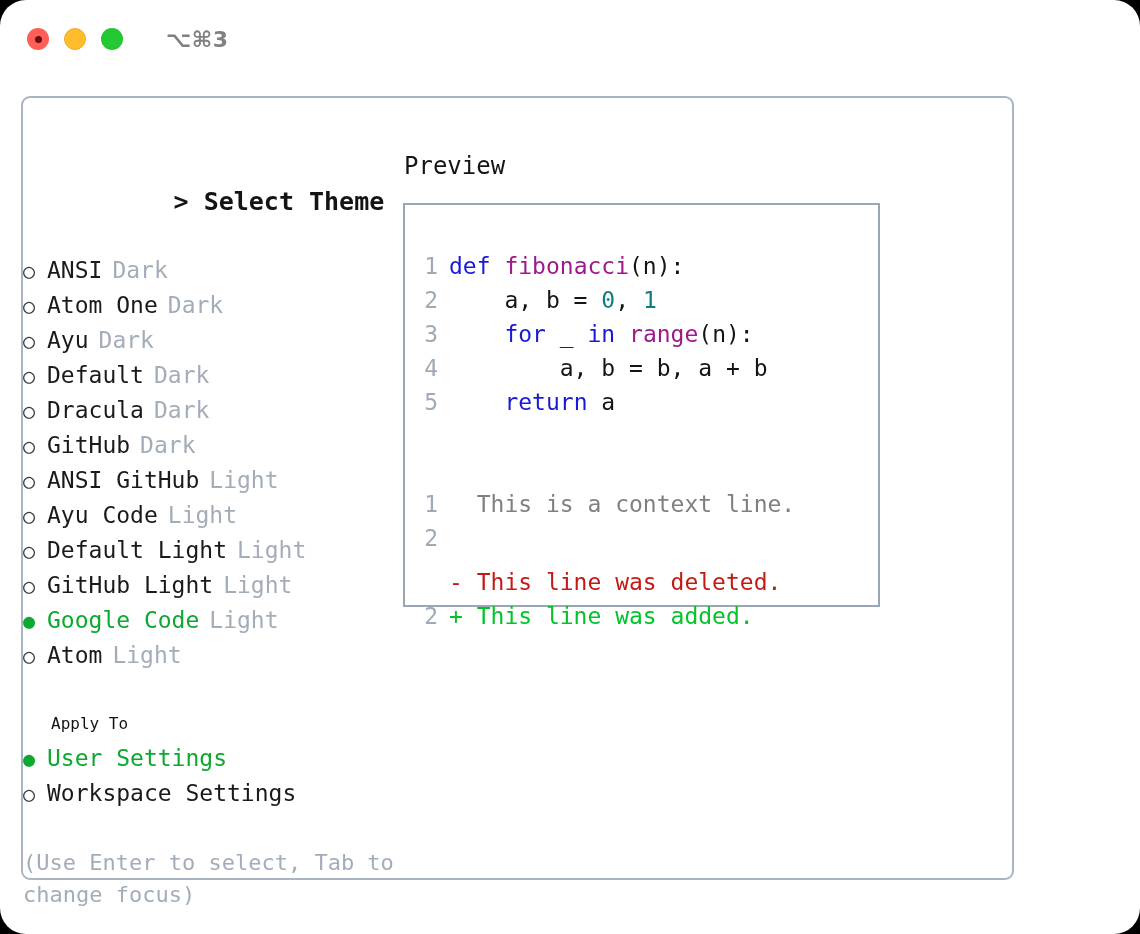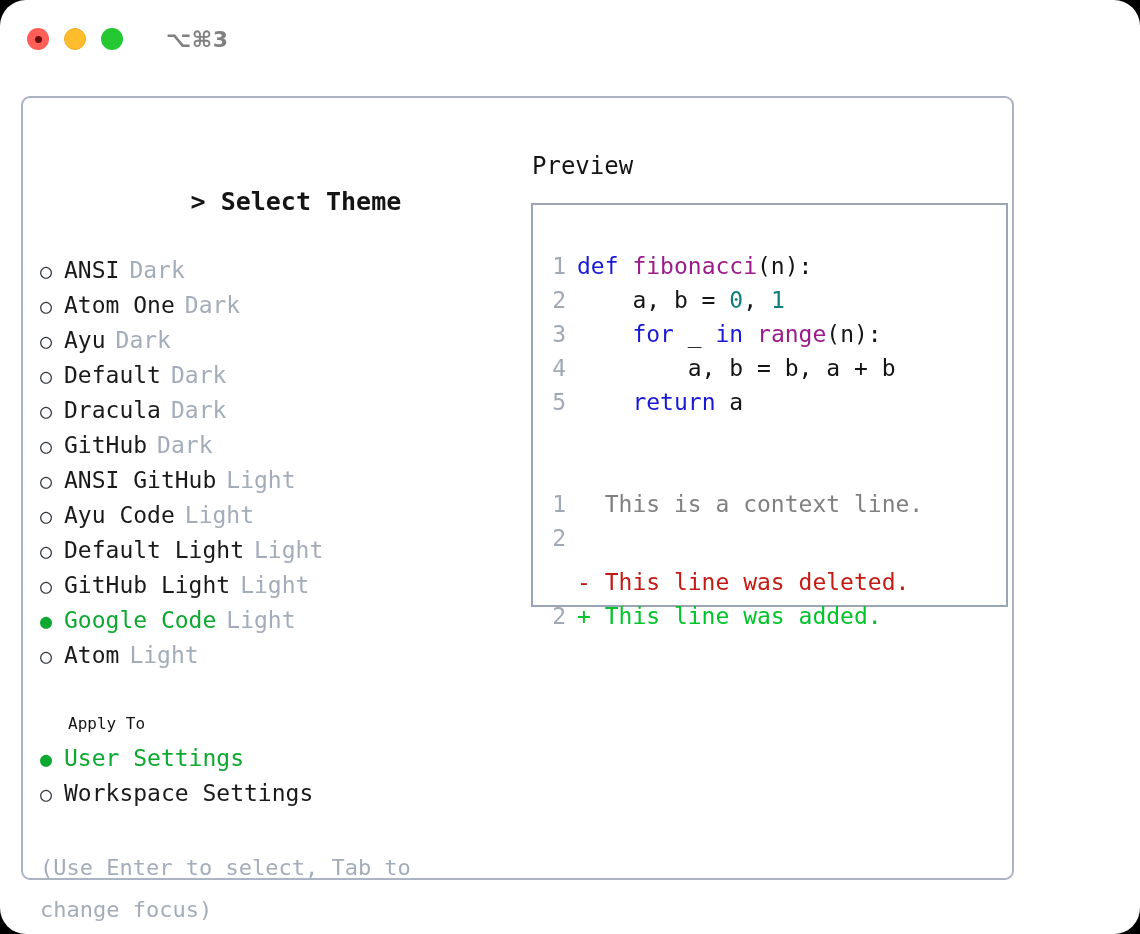--- a/index.html
+++ b/index.html
@@ -81,22 +81,22 @@
   }
 
   .columns {
     position: absolute;
     left: 0; top: 0;
     width: 100%;
     height: 100%;
     display: flex;
   }
   .col-left {
-    width: 508px;
-    padding: 53px 0 0 17px;
+    width: 380px;
+    padding: 53px 0 0 0;
     box-sizing: border-box;
   }
   .col-right {
     flex: 1;
     padding: 53px 0 0 0;
     box-sizing: border-box;
   }
 
   
   .list-heading {
@@ -136,21 +136,21 @@
     font-size: 16px;
     color: #141414;
     line-height: 34px;
     padding-left: 28px;
     white-space: pre;
   }
 
   .hint {
     margin-top: 36px;
     font-size: 22px;
-    line-height: 42px;
+    line-height: 32px;
     color: #a3adba;
     width: 410px;
   }
 
   
   .preview-title {
     font-size: 24px;
     font-weight: normal;
     color: #141414;
     margin-left: 1px;

